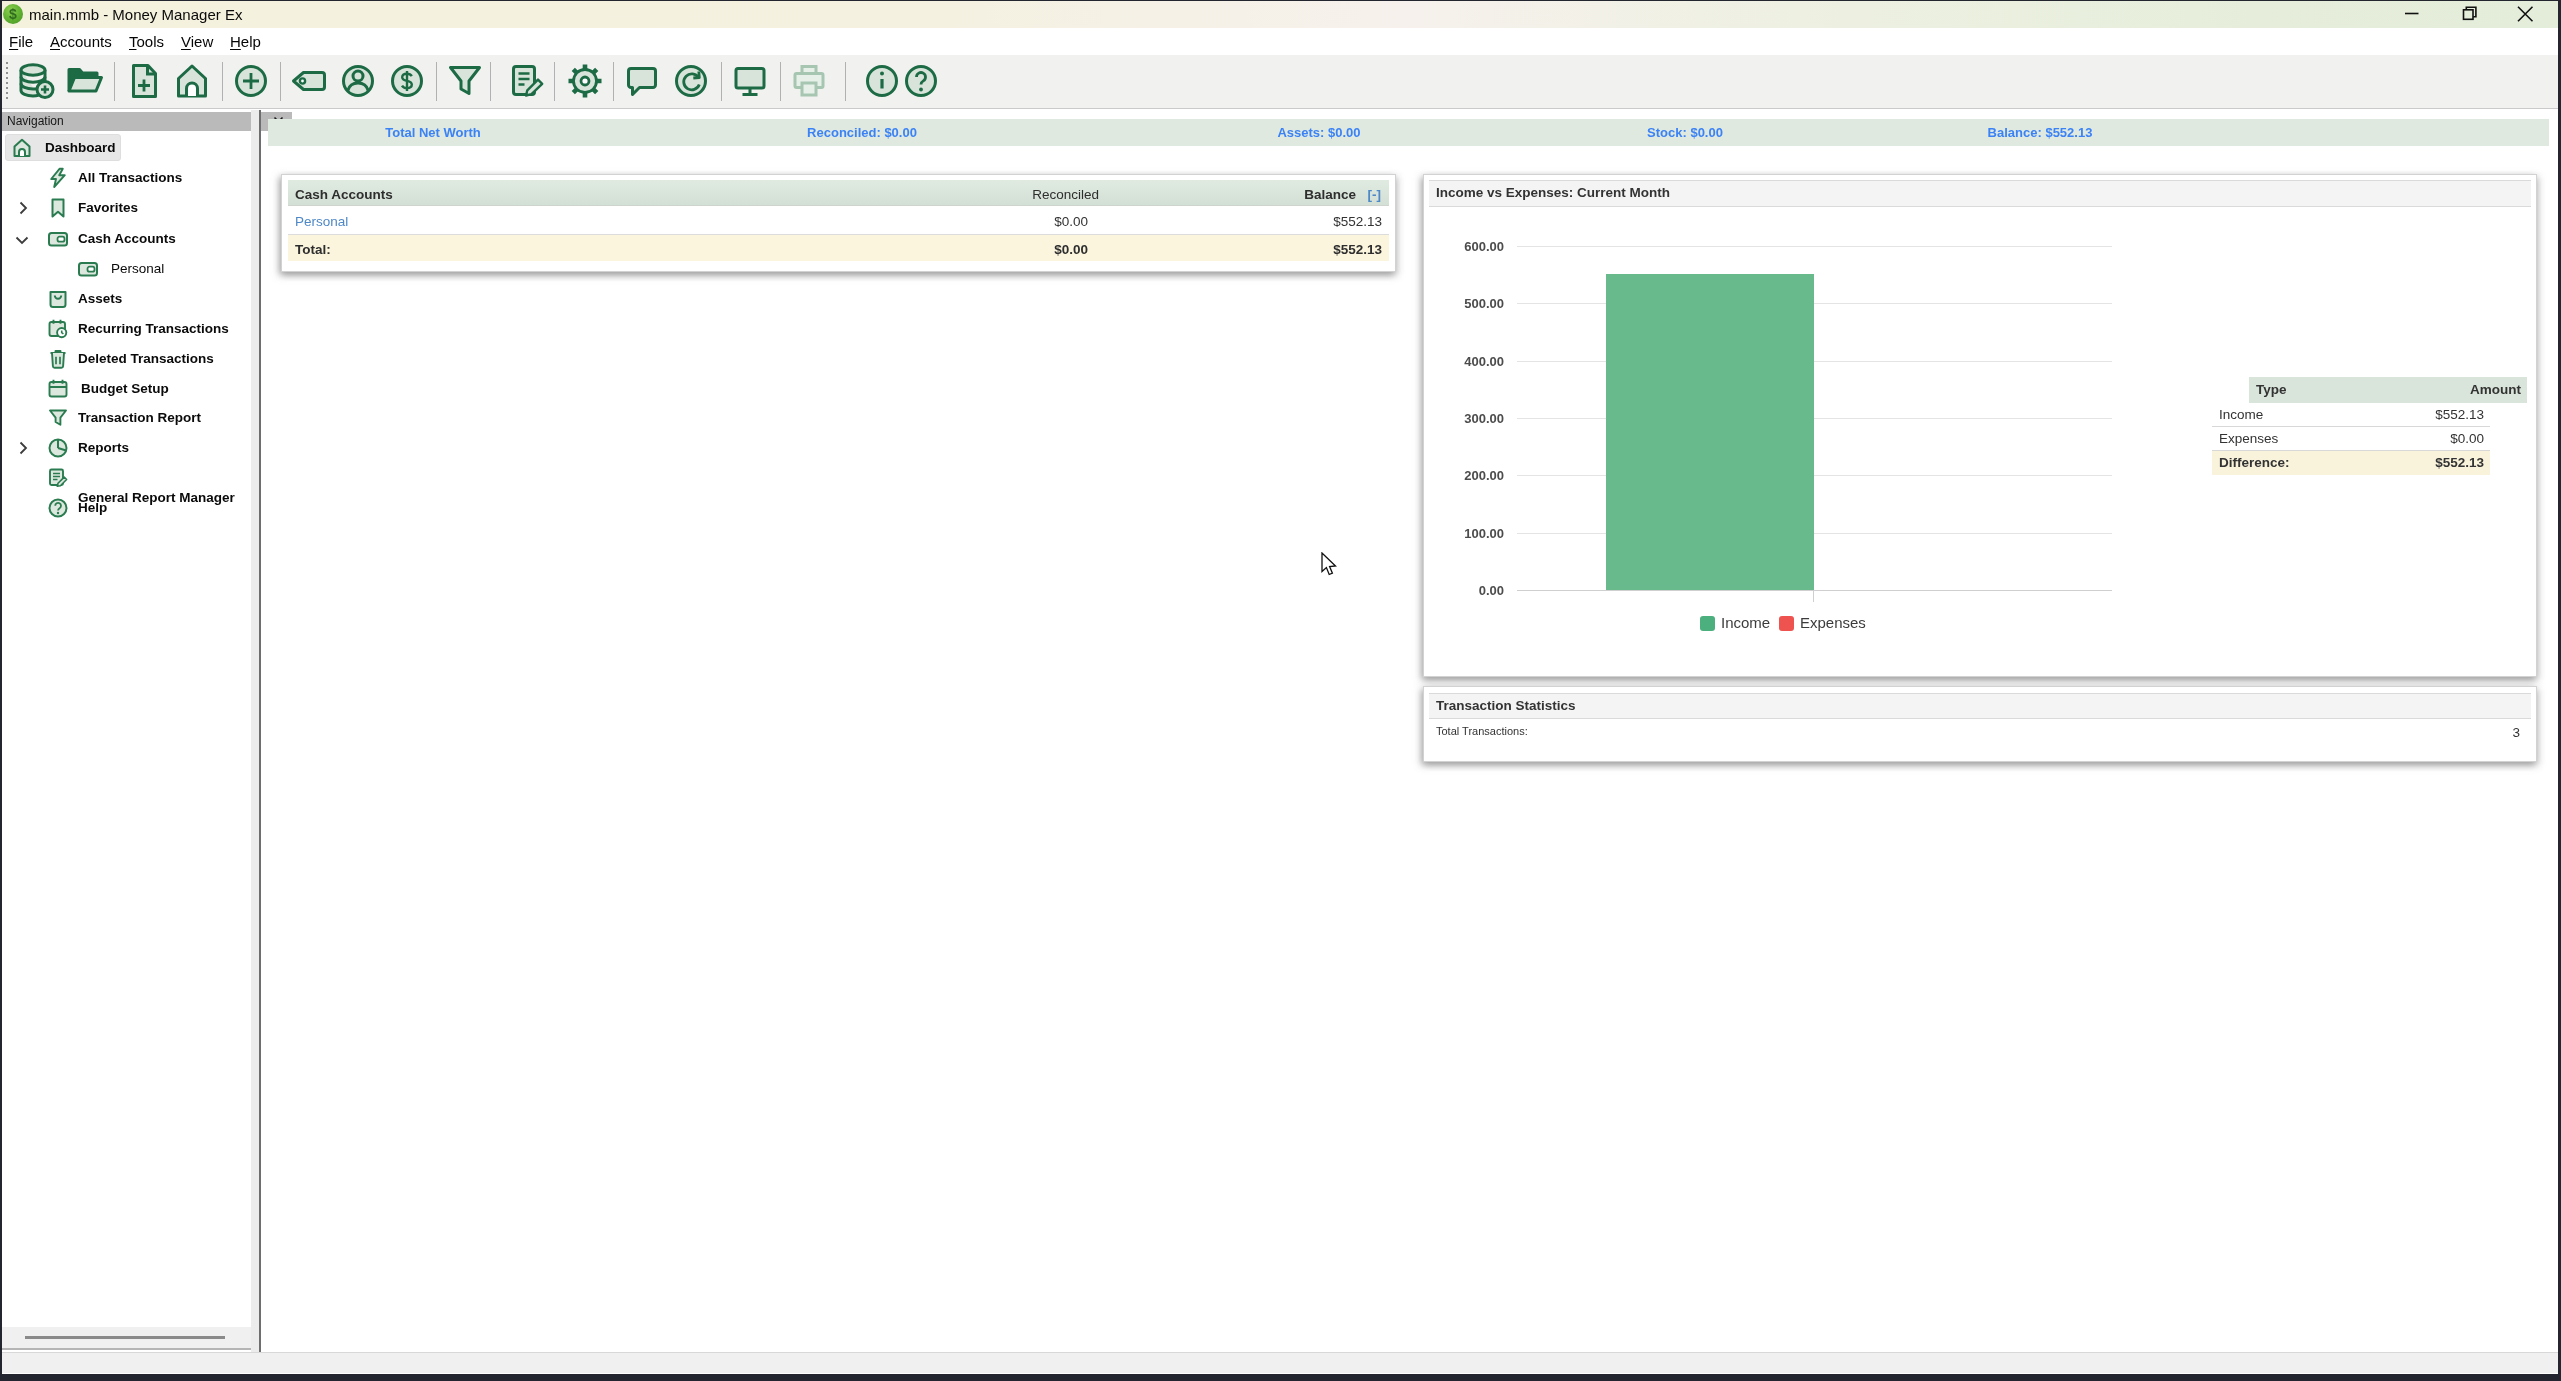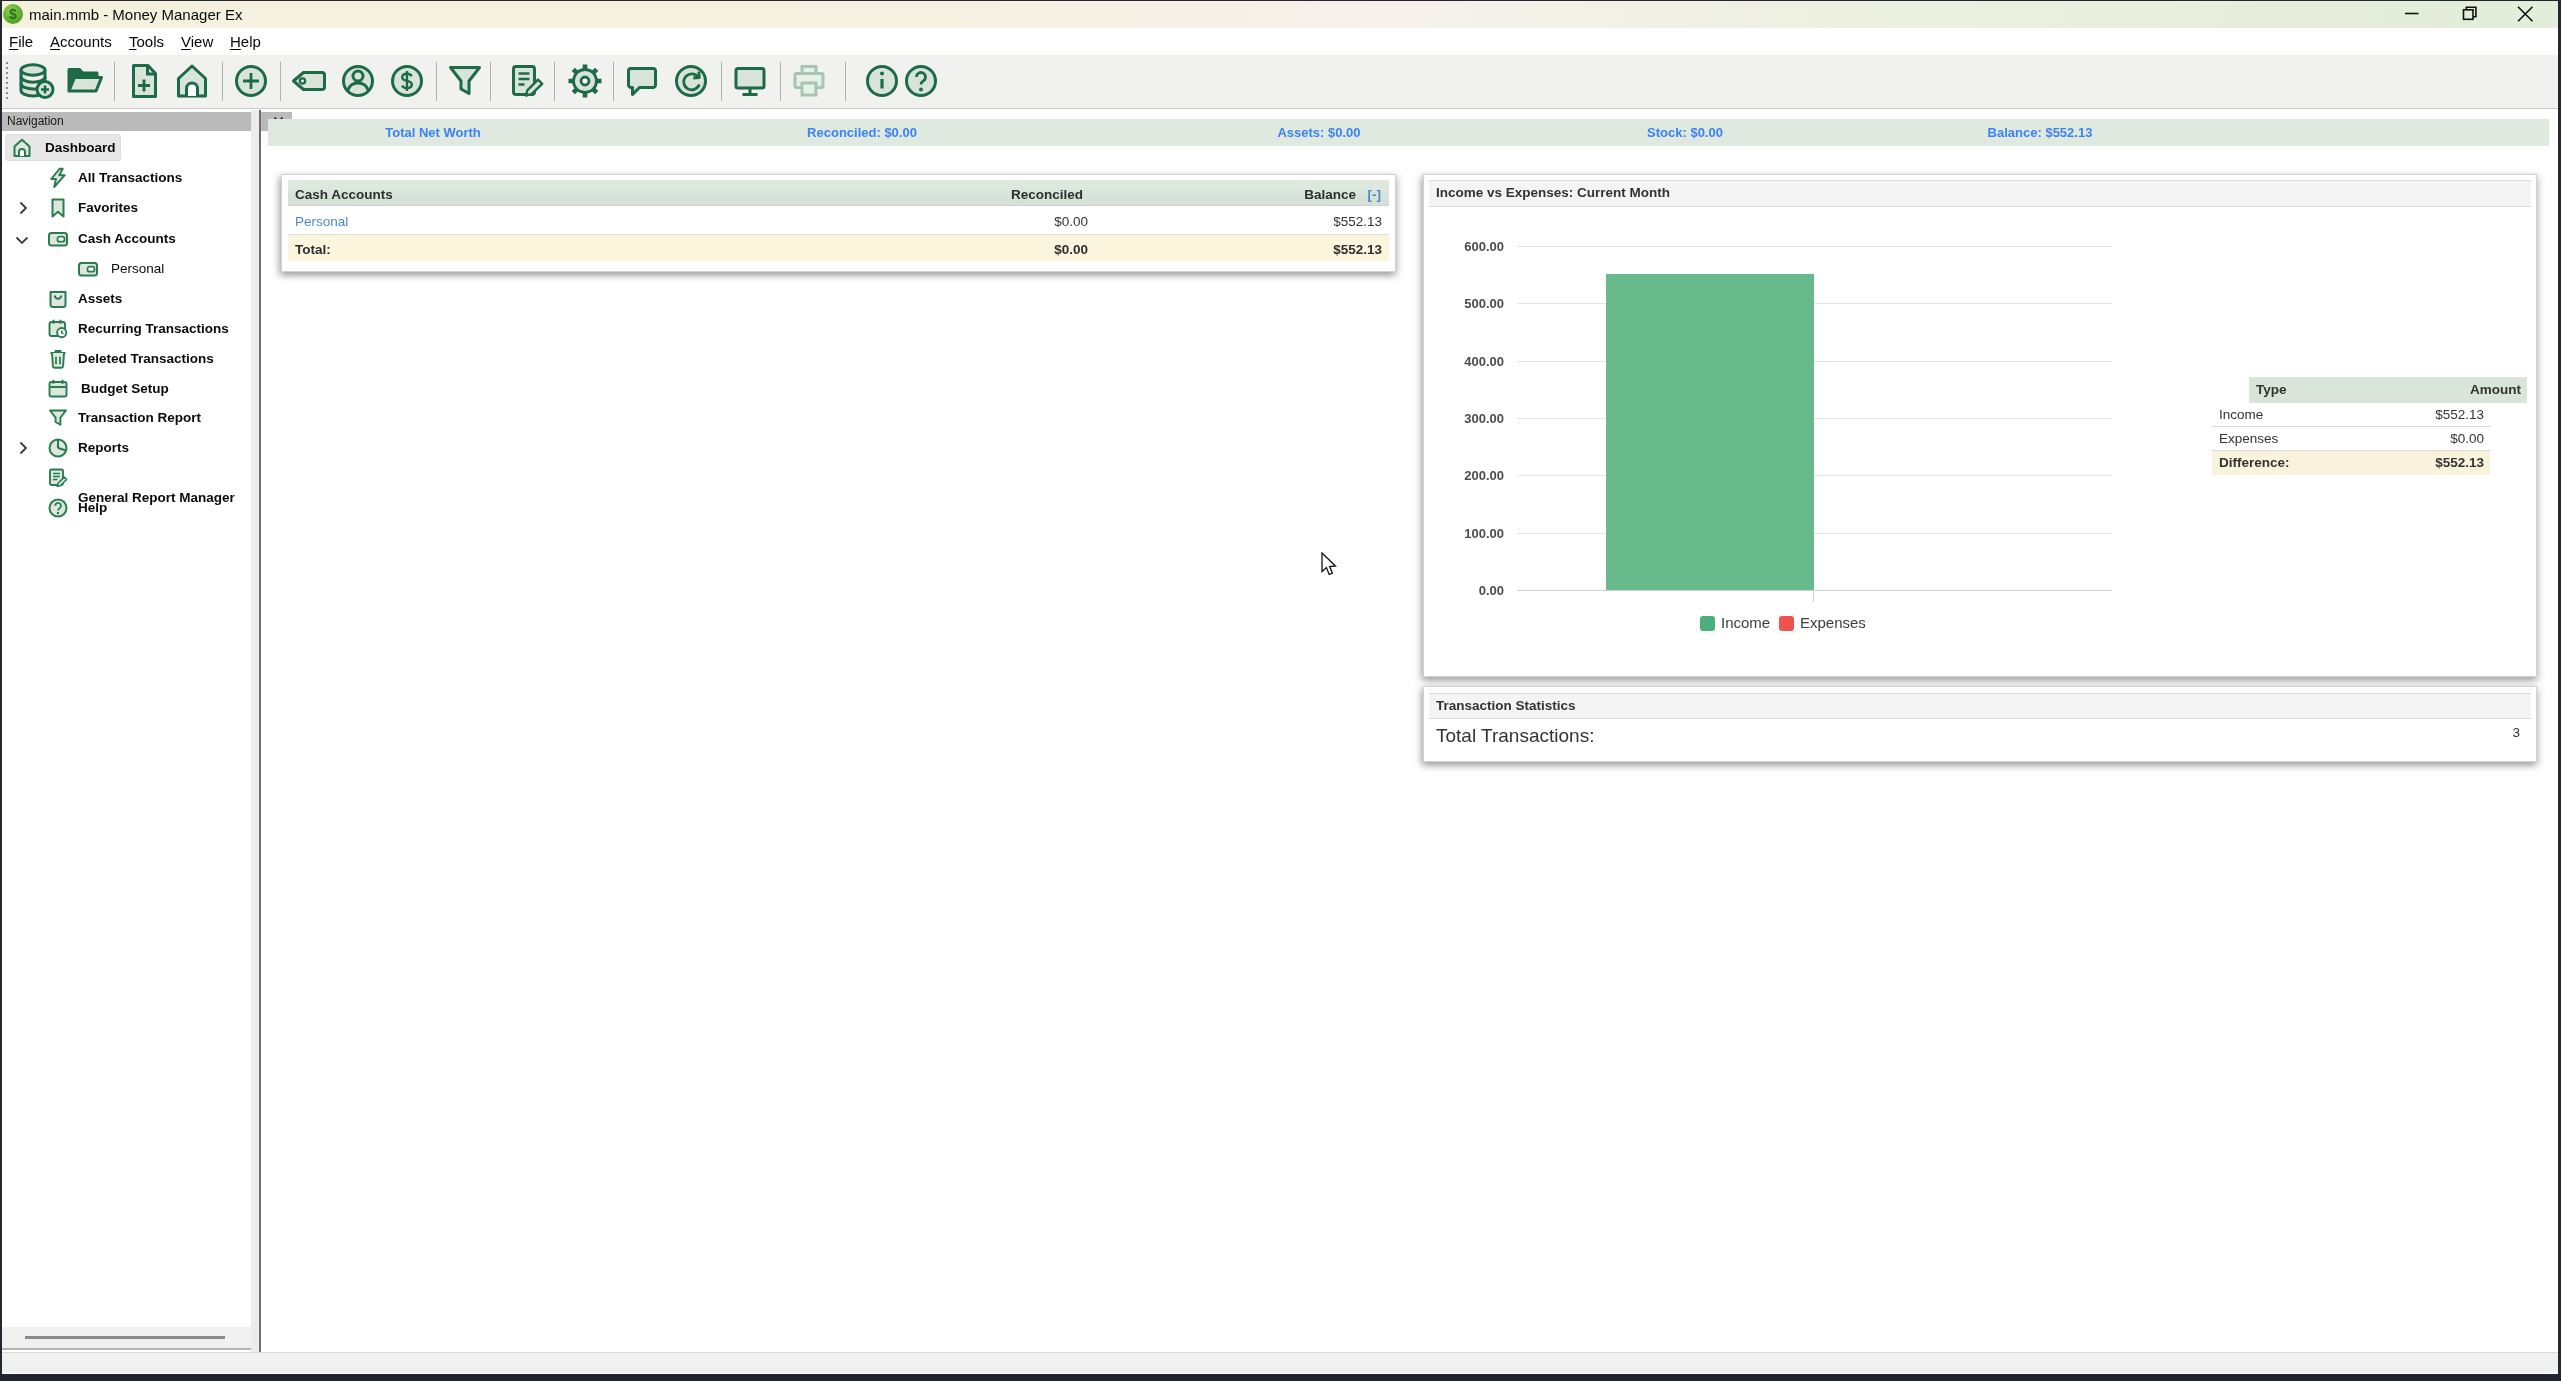--- a/index.html
+++ b/index.html
@@ -282,21 +282,21 @@
   <div class="abs" id="sumbar"></div>
   <div class="abs sumtxt" style="left:433px">Total Net Worth</div>
   <div class="abs sumtxt" style="left:862px">Reconciled: $0.00</div>
   <div class="abs sumtxt" style="left:1319px">Assets: $0.00</div>
   <div class="abs sumtxt" style="left:1685px">Stock: $0.00</div>
   <div class="abs sumtxt" style="left:2040px">Balance: $552.13</div>
 
   <div class="abs panel" style="left:281px;top:174px;width:1115px;height:98px"></div>
   <div class="abs row" style="top:180px;height:26px;background:linear-gradient(180deg,#e0eae1,#d3e0d5);border-bottom:1px solid #cfd4cf;">
     <div class="cell" style="left:7px;font-weight:700;color:#2e2e2e">Cash Accounts</div>
-    <div class="cell" style="right:306px;font-weight:700;color:#2e2e2e">Reconciled</div>
+    <div class="cell" style="right:290px;font-weight:400;color:#2e2e2e">Reconciled</div>
     <div class="cell" style="right:33px;font-weight:700;color:#2e2e2e">Balance</div>
     <div class="cell" style="right:8px;font-weight:700;color:#4e88c6">[-]</div>
   </div>
   <div class="abs row" style="top:207px;height:27px;">
     <div class="cell" style="left:7px;color:#4e88c6">Personal</div>
     <div class="cell" style="right:301px;color:#333">$0.00</div>
     <div class="cell" style="right:7px;color:#333">$552.13</div>
   </div>
   <div class="abs row" style="top:234px;height:27px;background:#fbf5de;border-top:1px solid #dcdcdc;">
     <div class="cell" style="left:7px;font-weight:700;color:#2e2e2e">Total:</div>
@@ -344,21 +344,21 @@
     <div class="tcell" style="right:6px">$0.00</div>
   </div>
   <div class="abs trow" style="top:451px;background:#faf3dc">
     <div class="tcell" style="left:7px;font-weight:700">Difference:</div>
     <div class="tcell" style="right:6px;font-weight:700">$552.13</div>
   </div>
 
   <div class="abs panel" style="left:1423px;top:686px;width:1114px;height:76px"></div>
   <div class="abs phead" style="left:1429px;top:693px;width:1102px;height:26px"></div>
   <div class="abs phtitle" style="left:1436px;top:698px">Transaction Statistics</div>
-  <div class="abs" style="left:1436px;top:725px;font-size:19px;color:#333">Total Transactions:</div>
+  <div class="abs" style="left:1436px;top:725px;font-size:11px;color:#333">Total Transactions:</div>
   <div class="abs" style="left:2428px;top:725px;width:92px;text-align:right;font-size:13.5px;color:#333">3</div>
 
   <div class="abs" id="statusbar"></div>
 
   <svg class="abs" style="left:1320px;top:552px" width="24" height="28" viewBox="0 0 24 28">
     <path d="M2 1 L2 19.5 L6.4 15.6 L9.2 22.5 L12.4 21.2 L9.6 14.5 L15.5 14 Z" fill="#fff" stroke="#111" stroke-width="1.3"></path>
   </svg>
 
   <div class="wb" style="left:0;top:0;width:2561px;height:1px"></div>
   <div class="wb" style="left:0;top:0;width:2px;height:1381px"></div>

